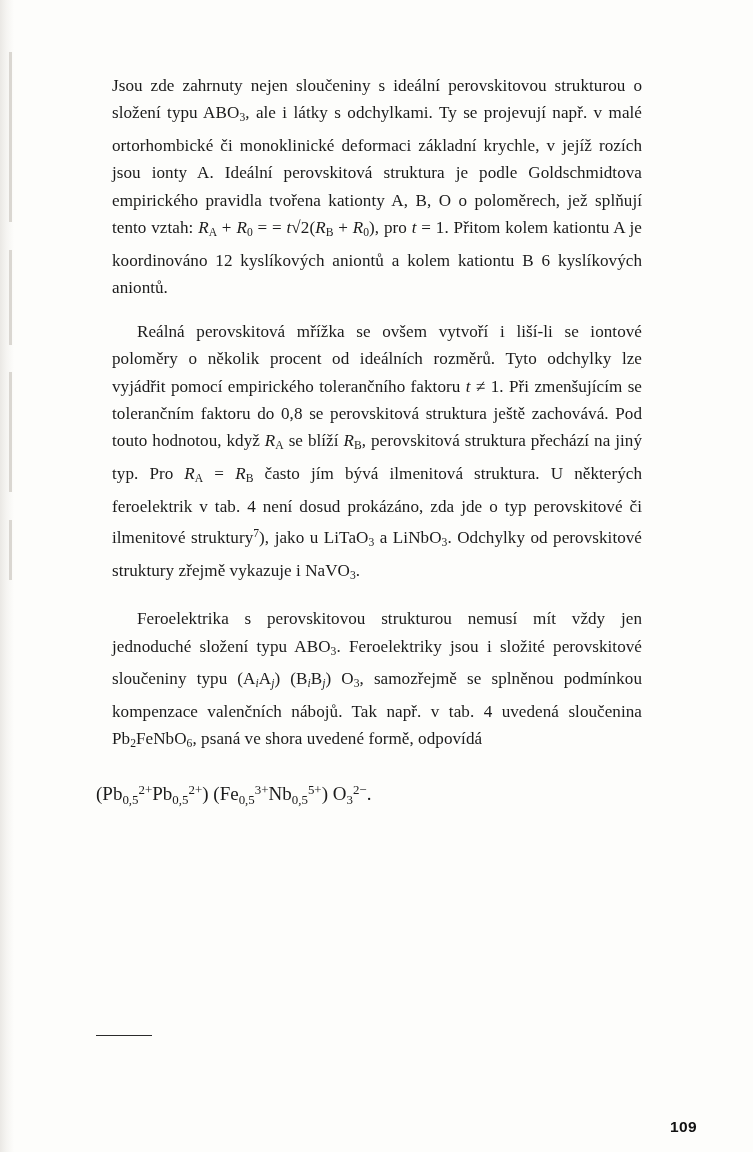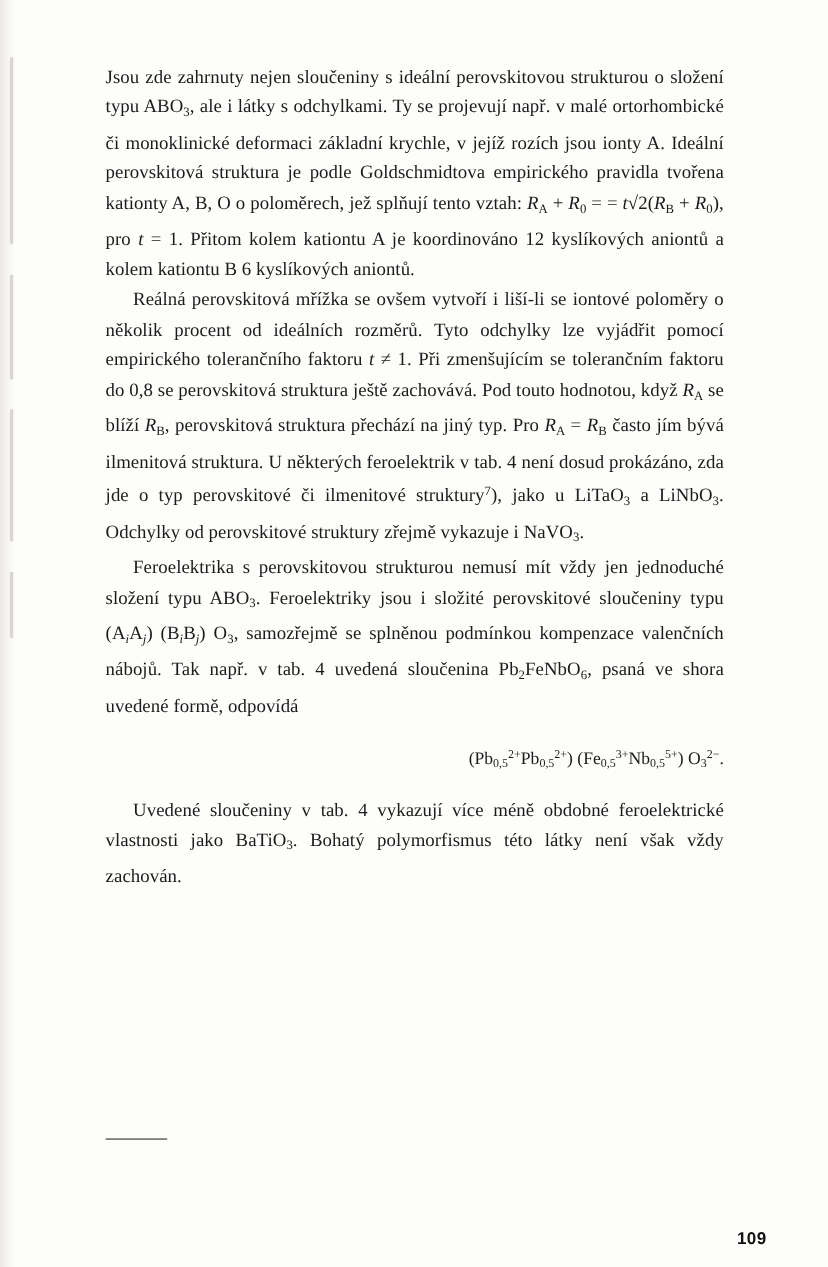--- a/index.html
+++ b/index.html
@@ -42,34 +42,34 @@
   .m3 { top: 372px; height: 120px; }
   .m4 { top: 520px; height: 60px; }
 
   .content {
     position: absolute;
     left: 96px;
     top: 56px;
     width: 562px;
   }
   p {
-    margin: 0;
+    margin: 16px;
     font-size: 17.1px;
     line-height: 27.4px;
     text-align: justify;
     text-justify: inter-word;
     letter-spacing: 0.05px;
   }
   p.indent {
     text-indent: 25px;
   }
   .formula {
     margin: 18px 0 14px 0;
-    text-align: right;
-    font-size: 16px;
+    text-align: left;
+    font-size: 19px;
     line-height: 27.4px;
   }
   sub {
     font-size: 0.68em;
     vertical-align: -0.28em;
   }
   sup {
     font-size: 0.68em;
     vertical-align: 0.5em;
   }
@@ -113,18 +113,17 @@
   <div class="scan-mark m1"></div>
   <div class="scan-mark m2"></div>
   <div class="scan-mark m3"></div>
   <div class="scan-mark m4"></div>
 
   <div class="content">
     <p>Jsou zde zahrnuty nejen sloučeniny s ideální perovskitovou struktu­rou o složení typu ABO<sub>3</sub>, ale i látky s odchylkami. Ty se projevují např. v malé ortorhombické či monoklinické deformaci základní krychle, v jejíž rozích jsou ionty A. Ideální perovskitová struktura je podle Goldschmidtova empirického pravidla tvořena kationty A, B, O o poloměrech, jež splňují tento vztah: <i>R</i><sub>A</sub> + <i>R</i><sub>0</sub> = = <i>t</i>√2(<i>R</i><sub>B</sub> + <i>R</i><sub>0</sub>), pro <i>t</i> = 1. Přitom kolem kationtu A je koordi­nováno 12 kyslíkových aniontů a kolem kationtu B 6 kyslíkových aniontů.</p>
     <p class="indent">Reálná perovskitová mřížka se ovšem vytvoří i liší-li se iontové poloměry o několik procent od ideálních rozměrů. Tyto odchylky lze vyjádřit pomocí empirického tolerančního faktoru <i>t</i> ≠ 1. Při zmenšujícím se tolerančním faktoru do 0,8 se perovskitová struk­tura ještě zachovává. Pod touto hodnotou, když <i>R</i><sub>A</sub> se blíží <i>R</i><sub>B</sub>, perovskitová struktura přechází na jiný typ. Pro <i>R</i><sub>A</sub> = <i>R</i><sub>B</sub> často jím bývá ilmenitová struktura. U některých feroelektrik v tab. 4 není dosud prokázáno, zda jde o typ perovskitové či ilmenitové struktury<sup>7</sup>), jako u LiTaO<sub>3</sub> a LiNbO<sub>3</sub>. Odchylky od perovskitové struktury zřejmě vykazuje i NaVO<sub>3</sub>.</p>
     <p class="indent">Feroelektrika s perovskitovou strukturou nemusí mít vždy jen jednoduché složení typu ABO<sub>3</sub>. Feroelektriky jsou i složité perov­skitové sloučeniny typu (A<sub><i>i</i></sub>A<sub><i>j</i></sub>) (B<sub><i>i</i></sub>B<sub><i>j</i></sub>) O<sub>3</sub>, samozřejmě se splněnou podmínkou kompenzace valenčních nábojů. Tak např. v tab. 4 uvedená sloučenina Pb<sub>2</sub>FeNbO<sub>6</sub>, psaná ve shora uvedené formě, odpovídá</p>
     <div class="formula">(Pb<sub>0,5</sub><sup>2+</sup>Pb<sub>0,5</sub><sup>2+</sup>) (Fe<sub>0,5</sub><sup>3+</sup>Nb<sub>0,5</sub><sup>5+</sup>) O<sub>3</sub><sup>2−</sup>.</div>
-    <p class="indent">Uvedené sloučeniny v tab. 4 vykazují více méně obdobné fe­roelektrické vlastnosti jako BaTiO<sub>3</sub>. Bohatý polymorfismus této látky není však vždy zachován.</p>
   </div>
 
   <div class="footnote-rule"></div>
   <div class="folio">109</div>
 </div>
 
 </body></html>

